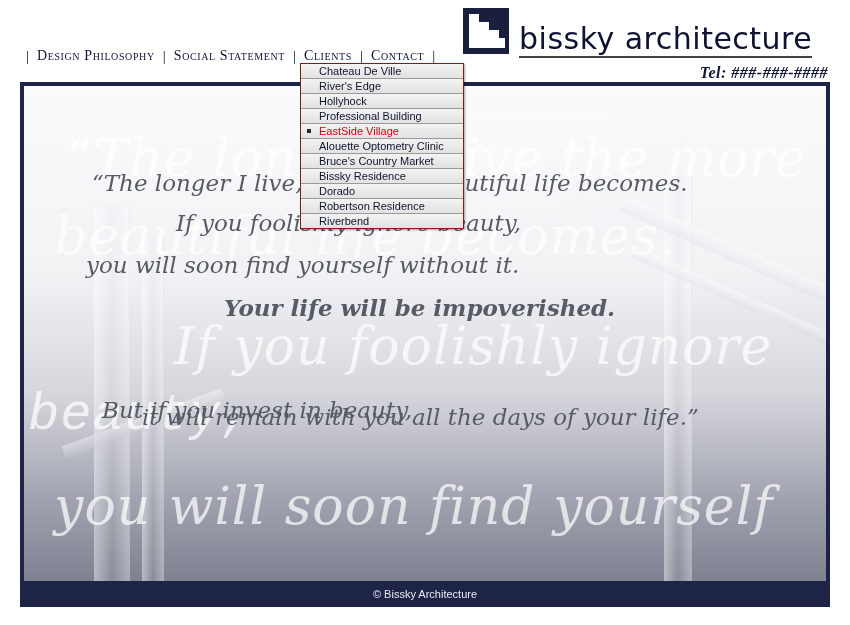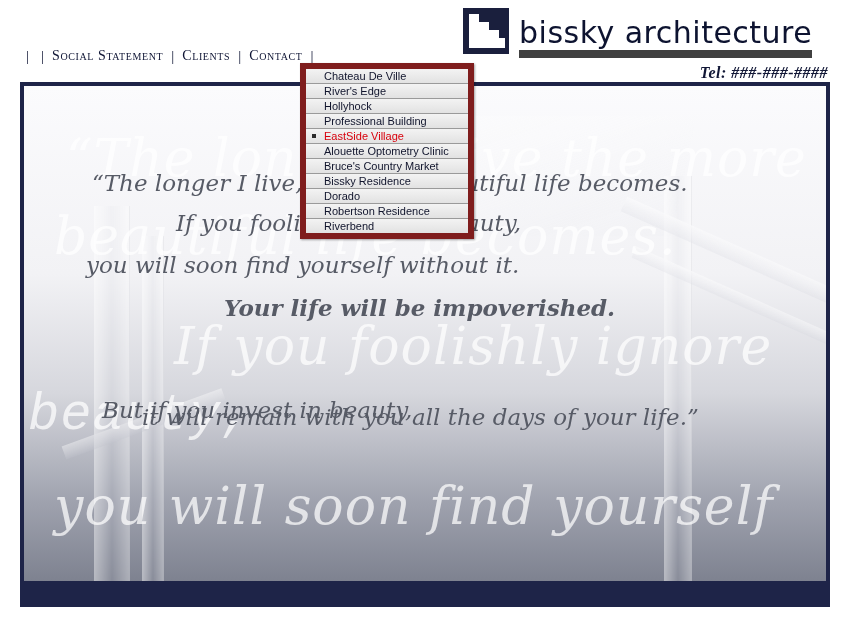--- a/index.html
+++ b/index.html
@@ -47,21 +47,21 @@
   .logo-mark .s3 { left: 26px; top: 22px; width: 10px; height: 18px; }
   .logo-mark .s4 { left: 36px; top: 30px; width: 6px;  height: 10px; }
 
   .logo-text {
     font-family: "DejaVu Sans", sans-serif;
     font-size: 30px;
     letter-spacing: 0.5px;
     color: #0d1330;
     line-height: 1;
     padding-bottom: 2px;
-    border-bottom: 8px solid #404040;
+    border-bottom: 2px solid #404040;
     white-space: nowrap;
   }
   .tel {
     position: absolute;
     right: 22px;
     top: 64px;
     font-family: "Liberation Serif", serif;
     font-style: italic;
     font-weight: bold;
     font-size: 16px;
@@ -95,21 +95,21 @@
     padding: 1px 2px;
   }
 
   
   .dropdown {
     position: absolute;
     left: 300px;
     top: 63px;
     width: 162px;
     background: #e9e9e9;
-    border: 6px solid #7f1d1d;
+    border: 1px solid #7f1d1d;
     z-index: 40;
     box-shadow: 1px 1px 2px rgba(0,0,0,.35);
   }
   .dropdown .mi {
     position: relative;
     height: 14px;
     line-height: 14px;
     padding: 0 4px 0 18px;
     font-family: "Liberation Sans", sans-serif;
     font-size: 11px;
@@ -252,20 +252,21 @@
       <span class="step s3"></span>
       <span class="step s4"></span>
     </div>
     <div class="logo-text">bissky architecture</div>
   </div>
 
   <div class="tel">Tel: ###-###-####</div>
 
   <div class="nav">
     <span class="sep">|</span>
+    <a class="item">Design Philosophy</a>
     <span class="sep">|</span>
     <a class="item">Social Statement</a>
     <span class="sep">|</span>
     <a class="item">Clients</a>
     <span class="sep">|</span>
     <a class="item">Contact</a>
     <span class="sep">|</span>
   </div>
 </div>
 
@@ -308,13 +309,16 @@
       <div class="ln q1">“The longer I live, the more beautiful life becomes.</div>
       <div class="ln q2">If you foolishly ignore beauty,</div>
       <div class="ln q3">you will soon find yourself without it.</div>
       <div class="ln q4">Your life will be impoverished.</div>
       <div class="ln q5">But if you invest in beauty,</div>
       <div class="ln q6">it will remain with you all the days of your life.”</div>
     </div>
 
   </div>
 
+  <div class="panel-footer-wrap">
+    <div class="footer">© Bissky Architecture</div>
+  </div>
 </div>
 
 </body></html>

